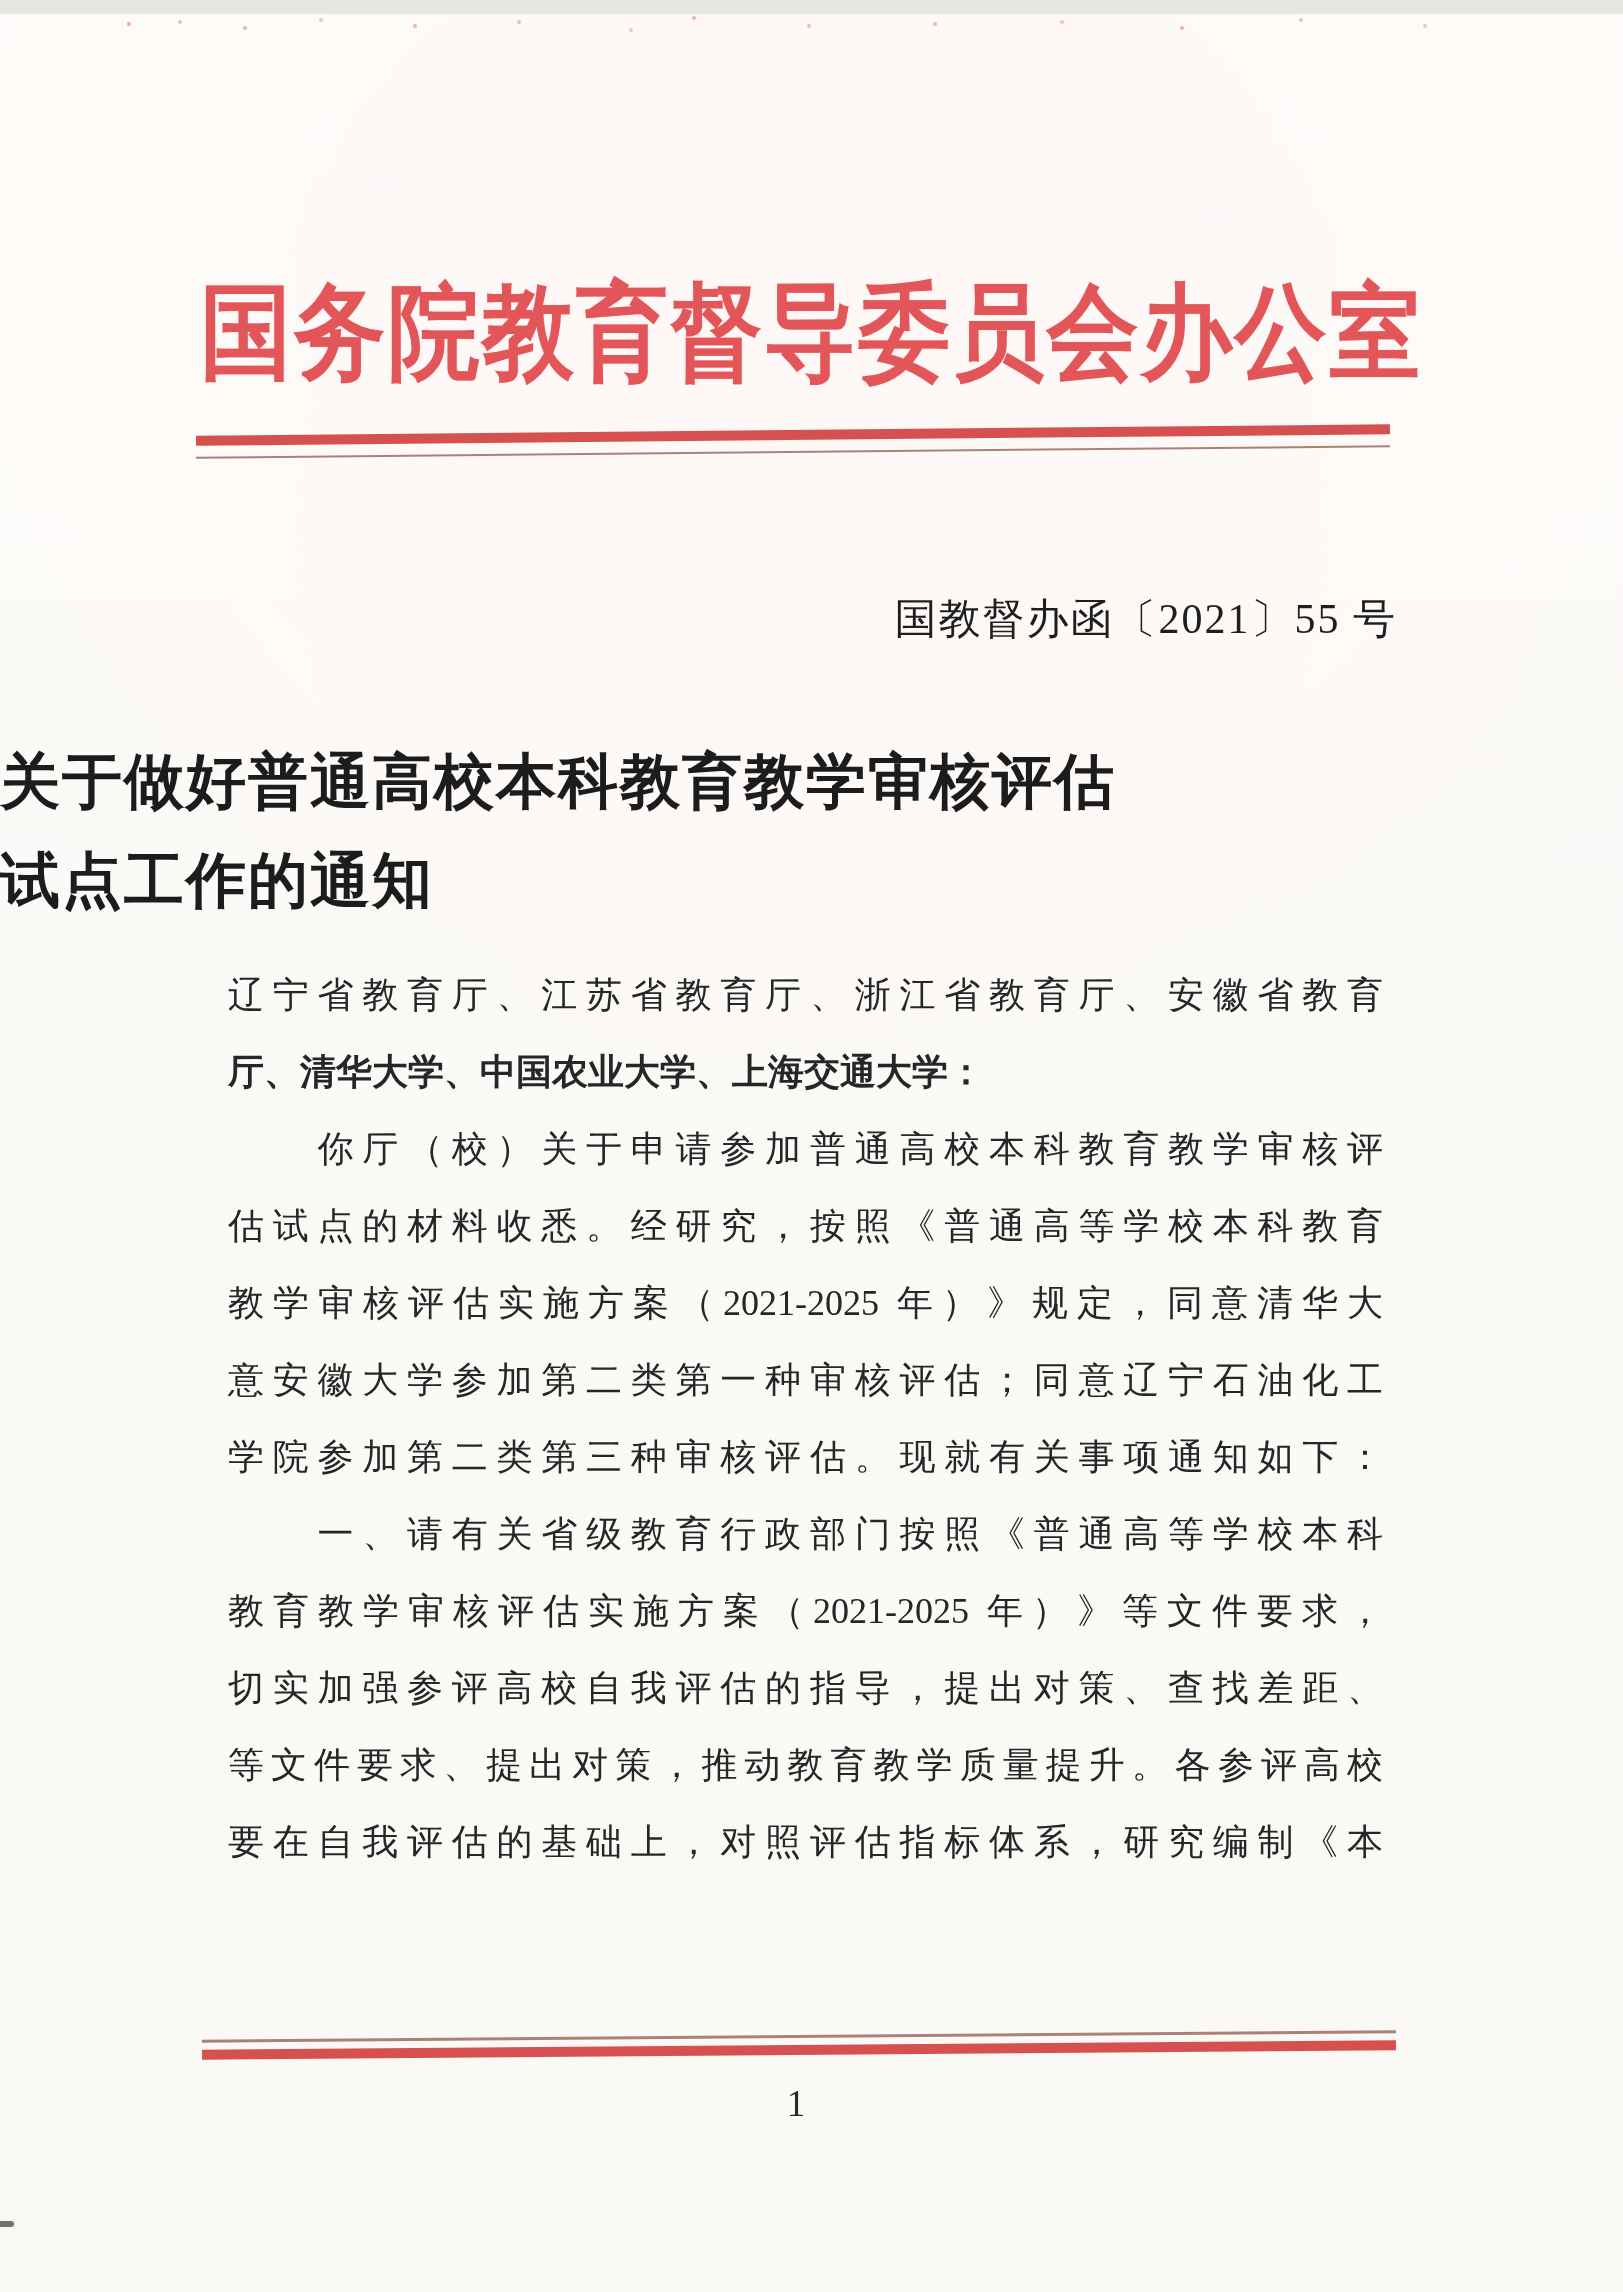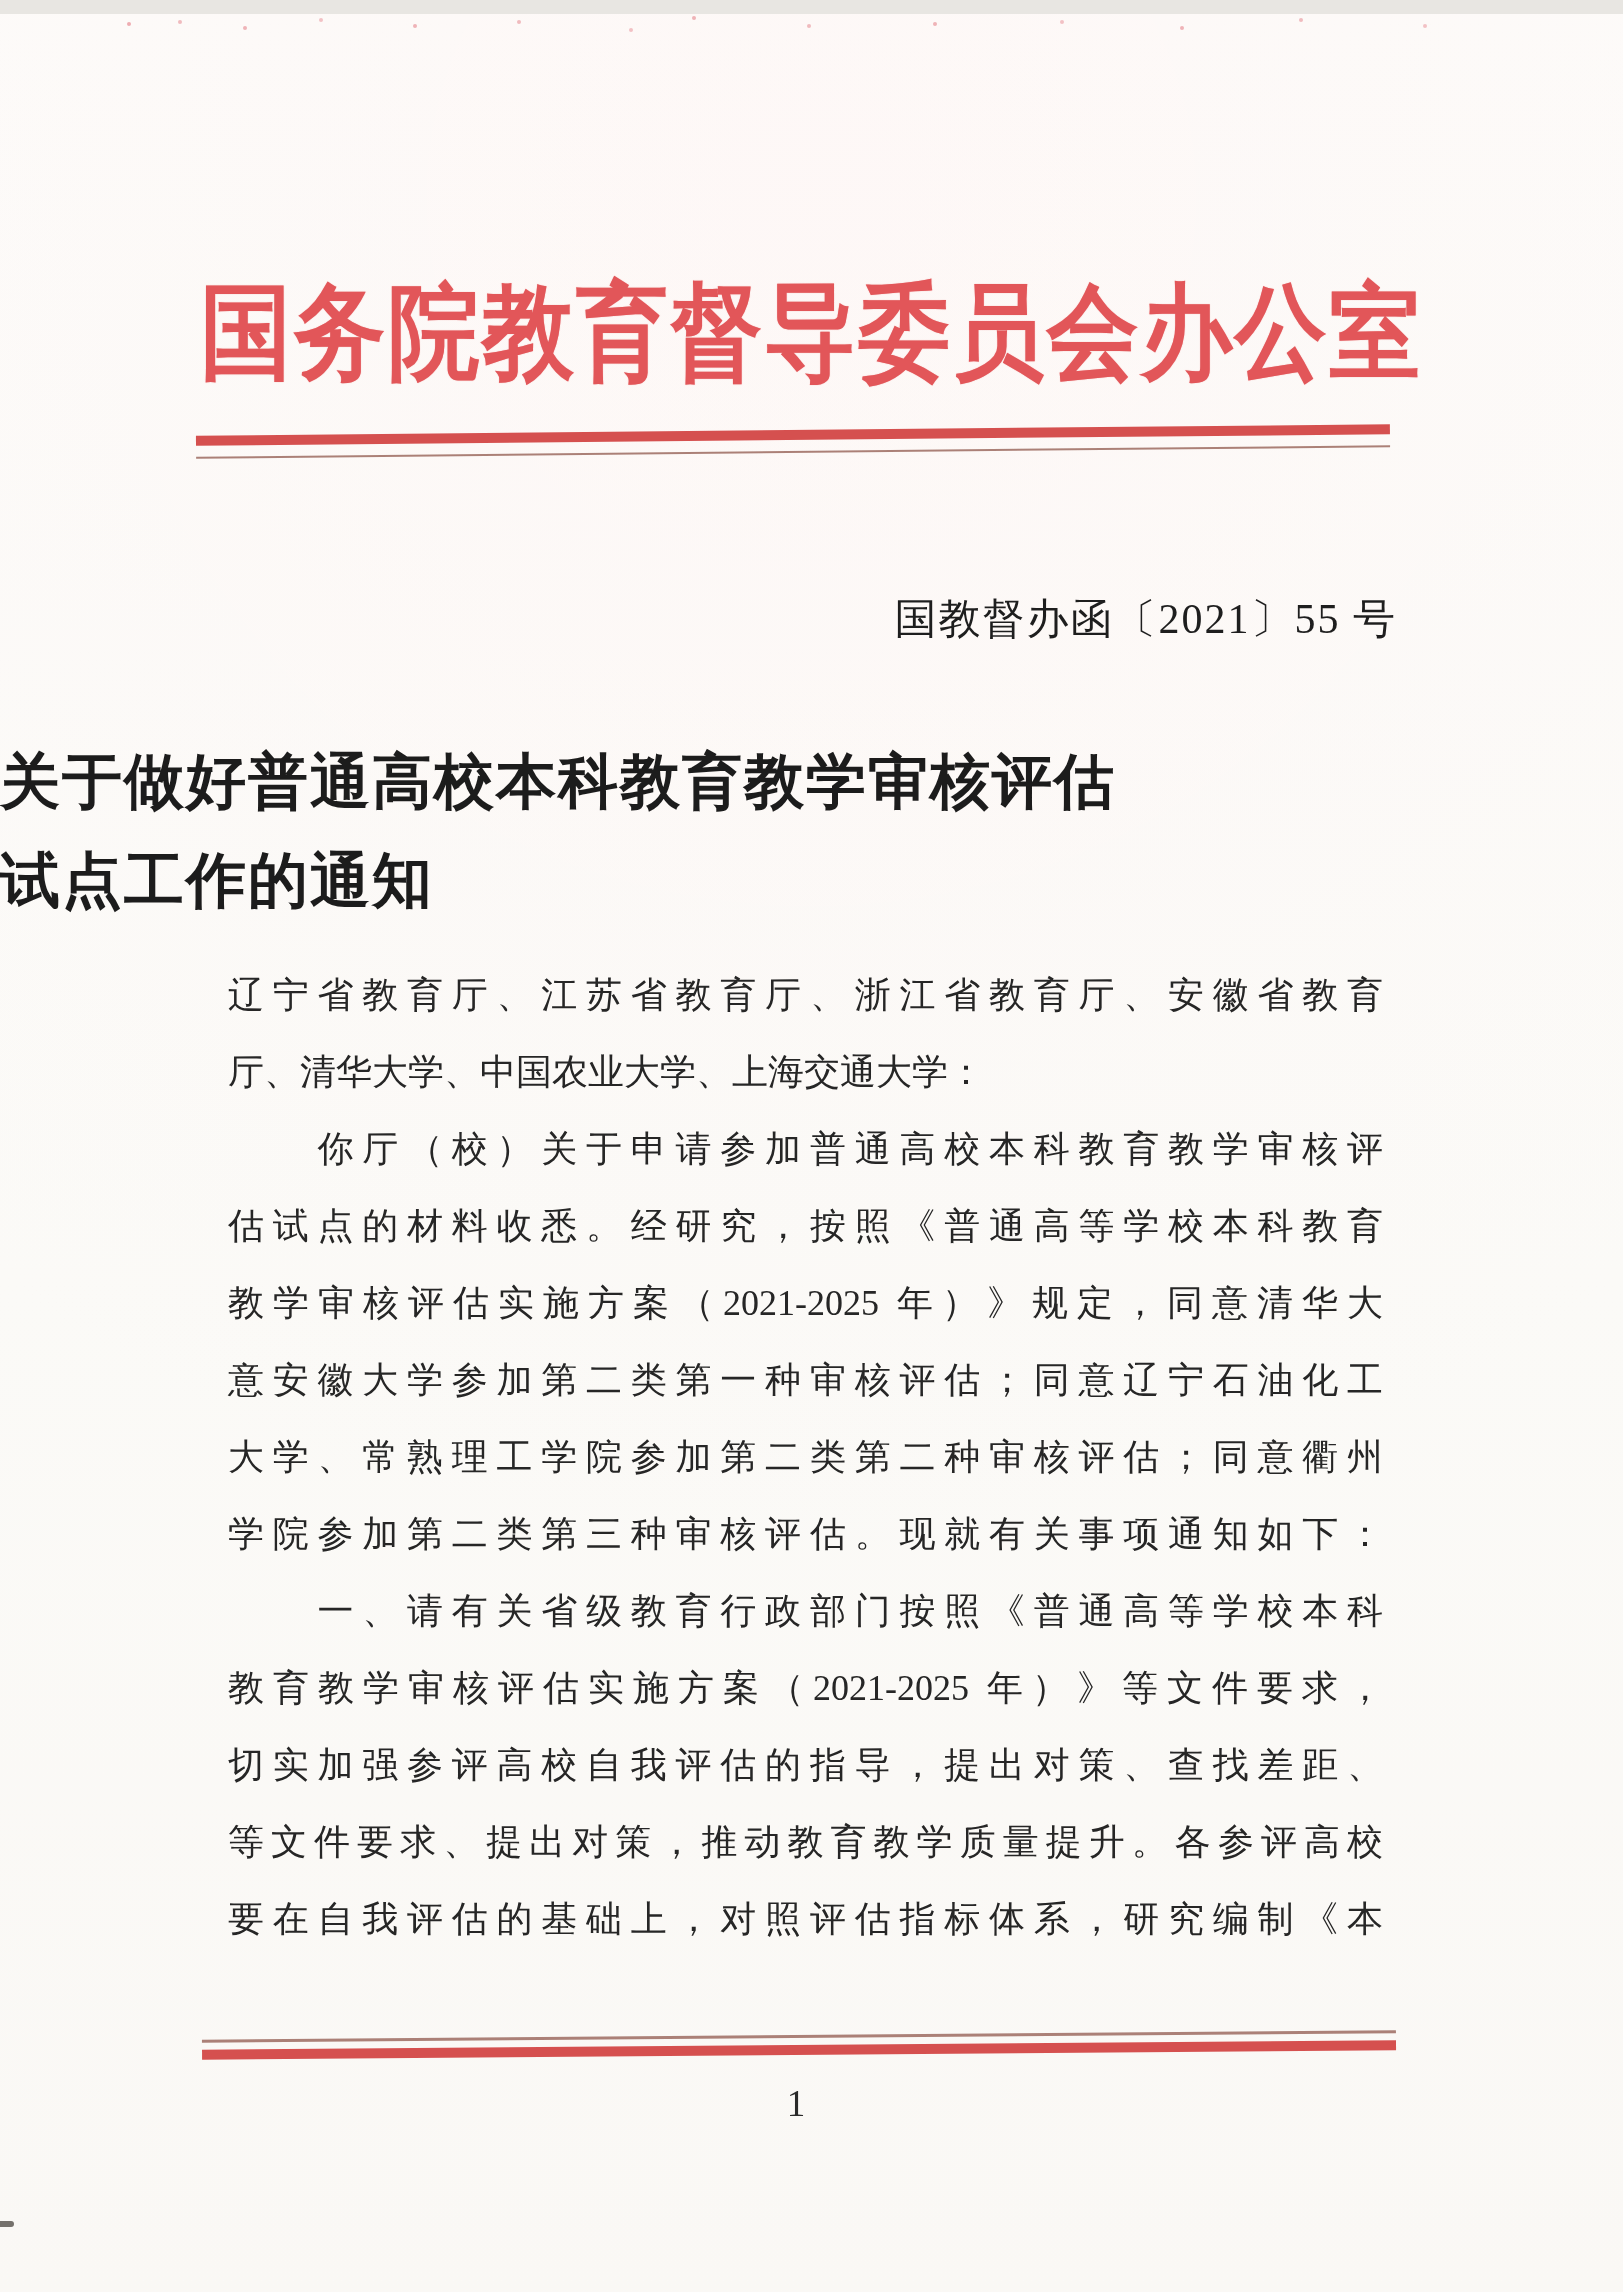--- a/index.html
+++ b/index.html
@@ -76,20 +76,21 @@
     color:#262626;
   }
   .body-line{
     text-align:justify;
     text-align-last:justify;
     white-space:normal;
   }
   .body-line.short{
     text-align:left;
     text-align-last:left;
+    font-weight:bold;
   }
   .page-number{
     position:absolute;left:755px;top:2066px;width:82px;
     text-align:center;
     font-size:37px;line-height:47px;
     color:#2a2a2a;
   }
 </style>
 </head>
 <body>
@@ -112,21 +113,20 @@
     <div>试点工作的通知</div>
   </div>
 
   <div class="body-block">
     <div class="body-line">辽宁省教育厅、江苏省教育厅、浙江省教育厅、安徽省教育</div>
     <div class="body-line short">厅、清华大学、中国农业大学、上海交通大学：</div>
     <div class="body-line">　　你厅（校）关于申请参加普通高校本科教育教学审核评</div>
     <div class="body-line">估试点的材料收悉。经研究，按照《普通高等学校本科教育</div>
     <div class="body-line">教学审核评估实施方案（2021-2025 年）》规定，同意清华大</div>
     <div class="body-line">意安徽大学参加第二类第一种审核评估；同意辽宁石油化工</div>
-    <div class="body-line">大学、常熟理工学院参加第二类第二种审核评估；同意衢州</div>
     <div class="body-line">学院参加第二类第三种审核评估。现就有关事项通知如下：</div>
     <div class="body-line">　　一、请有关省级教育行政部门按照《普通高等学校本科</div>
     <div class="body-line">教育教学审核评估实施方案（2021-2025 年）》等文件要求，</div>
     <div class="body-line">切实加强参评高校自我评估的指导，提出对策、查找差距、</div>
     <div class="body-line">等文件要求、提出对策，推动教育教学质量提升。各参评高校</div>
     <div class="body-line">要在自我评估的基础上，对照评估指标体系，研究编制《本</div>
   </div>
 
   <div class="rule rule-bottom">
     <div class="thin"></div>

